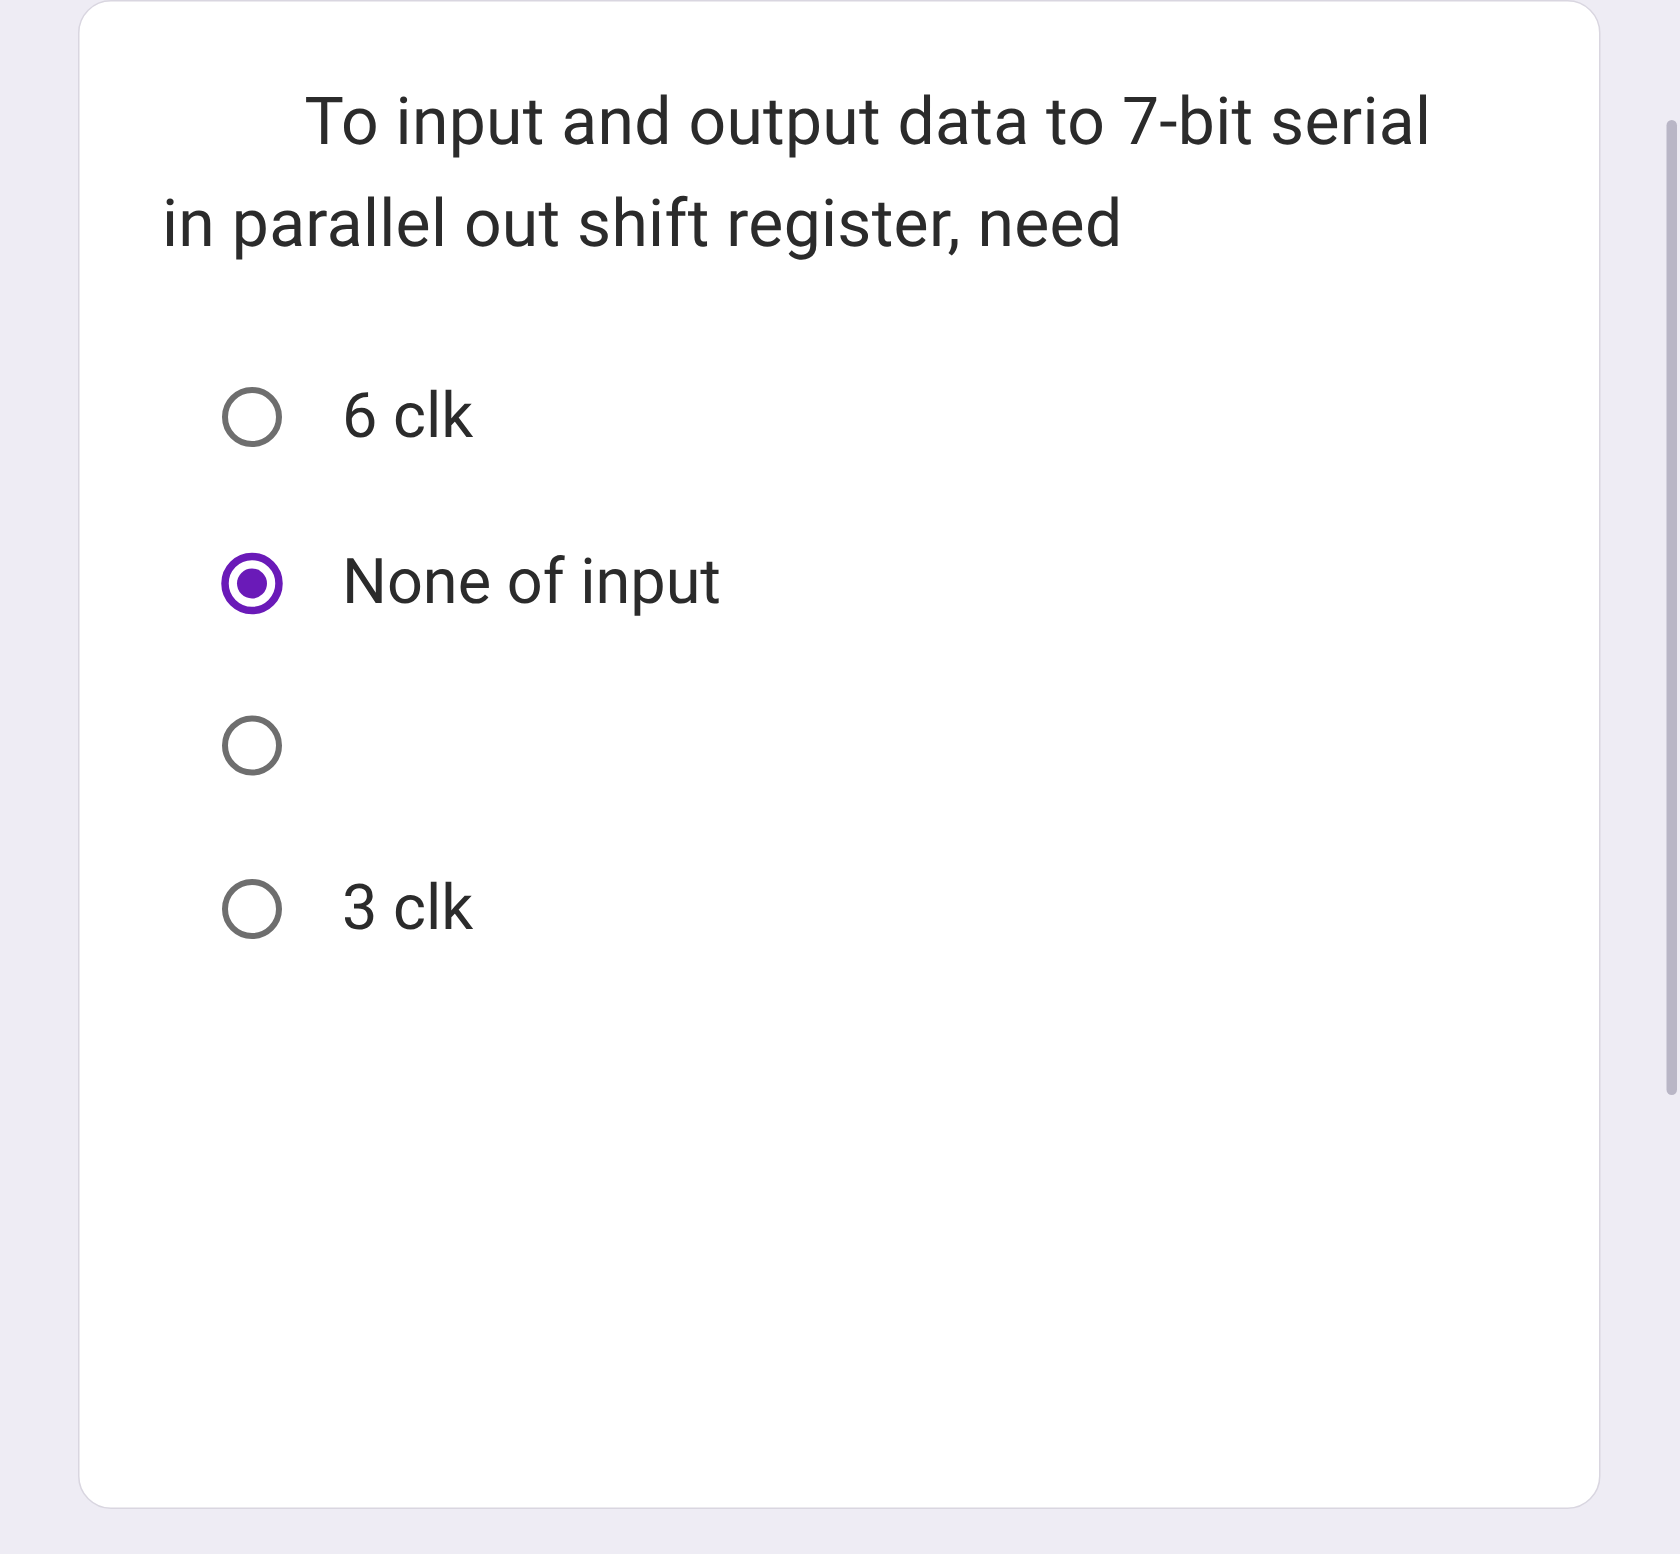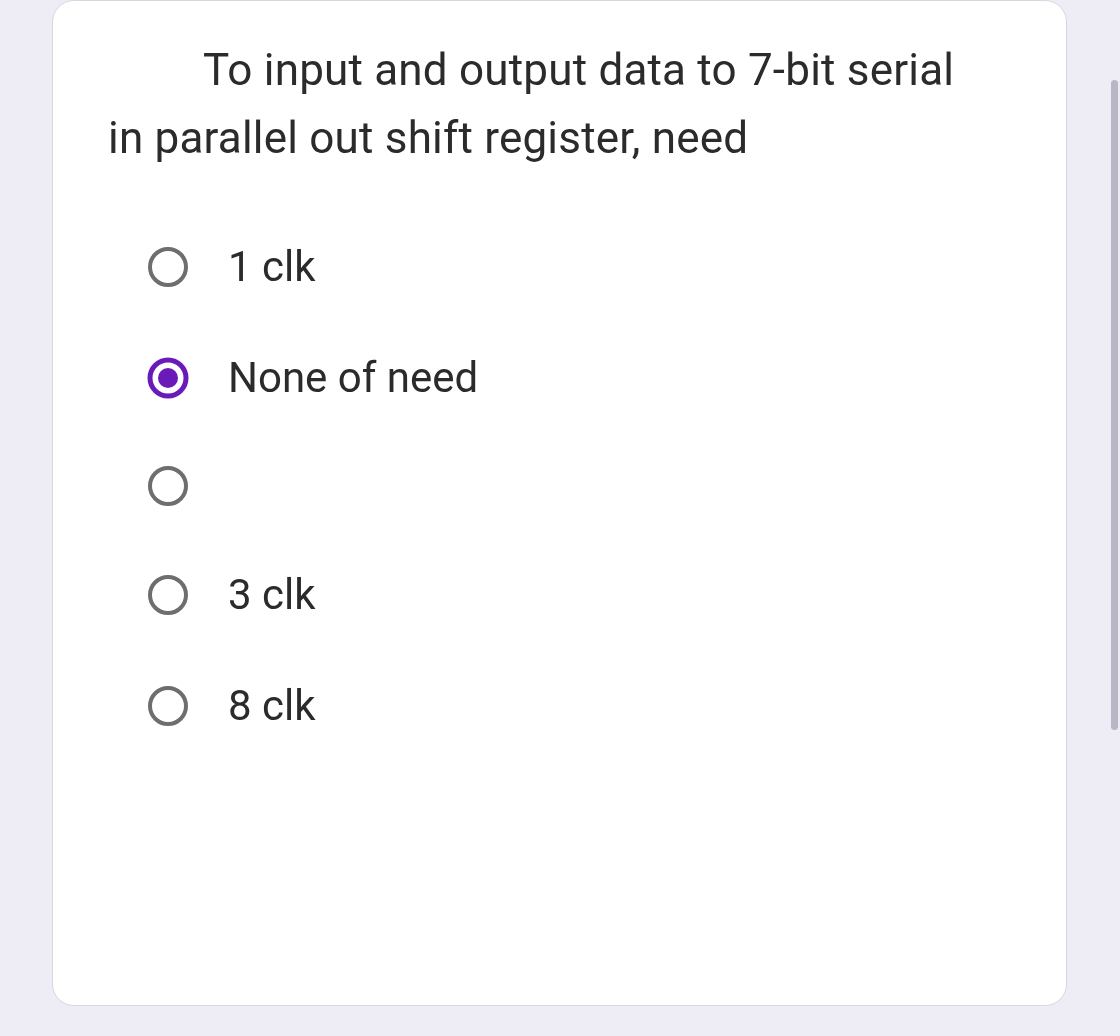--- a/index.html
+++ b/index.html
@@ -20,21 +20,21 @@
   .card {
     position: absolute;
     left: 52px;
     top: 0px;
     width: 1015px;
     height: 1006px;
     background: #ffffff;
     border: 1px solid #d9d6e0;
     border-radius: 22px;
     box-sizing: border-box;
-    padding: 35px 85px 40px 55px;
+    padding: 46px 85px 40px 55px;
   }
   .question {
     font-size: 44px;
     line-height: 1.55;
     color: #2b2b2b;
     margin: 0 0 70px 0;
     letter-spacing: 0.2px;
   }
   .question-indent {
     display: inline-block;
@@ -96,58 +96,50 @@
     </p>
 
     <div class="options">
 
       <label class="option">
         <span class="radio">
           <svg viewBox="0 0 44 44" width="44" height="44">
             <circle cx="22" cy="22" r="18" fill="none" stroke="#6e6e6e" stroke-width="4"></circle>
           </svg>
         </span>
-        <span class="opt-label">1 clk</span>
+        <span class="opt-label">6 clk</span>
       </label>
 
       <label class="option">
         <span class="radio">
           <svg viewBox="0 0 44 44" width="44" height="44">
             <circle cx="22" cy="22" r="18" fill="none" stroke="#6a1ab8" stroke-width="5"></circle>
             <circle cx="22" cy="22" r="10" fill="#6a1ab8"></circle>
           </svg>
         </span>
-        <span class="opt-label">None of need</span>
+        <span class="opt-label">None of input</span>
       </label>
 
       <label class="option">
         <span class="radio">
           <svg viewBox="0 0 44 44" width="44" height="44">
             <circle cx="22" cy="22" r="18" fill="none" stroke="#6e6e6e" stroke-width="4"></circle>
           </svg>
         </span>
       </label>
 
       <label class="option">
         <span class="radio">
           <svg viewBox="0 0 44 44" width="44" height="44">
             <circle cx="22" cy="22" r="18" fill="none" stroke="#6e6e6e" stroke-width="4"></circle>
           </svg>
         </span>
         <span class="opt-label">3 clk</span>
       </label>
 
-      <label class="option">
-        <span class="radio">
-          <svg viewBox="0 0 44 44" width="44" height="44">
-            <circle cx="22" cy="22" r="18" fill="none" stroke="#6e6e6e" stroke-width="4"></circle>
-          </svg>
-        </span>
-        <span class="opt-label">8 clk</span>
-      </label>
 
     </div>
   </div>
 
   <div class="scroll-track">
     <div class="scroll-thumb"></div>
   </div>
 
 </div>
 

